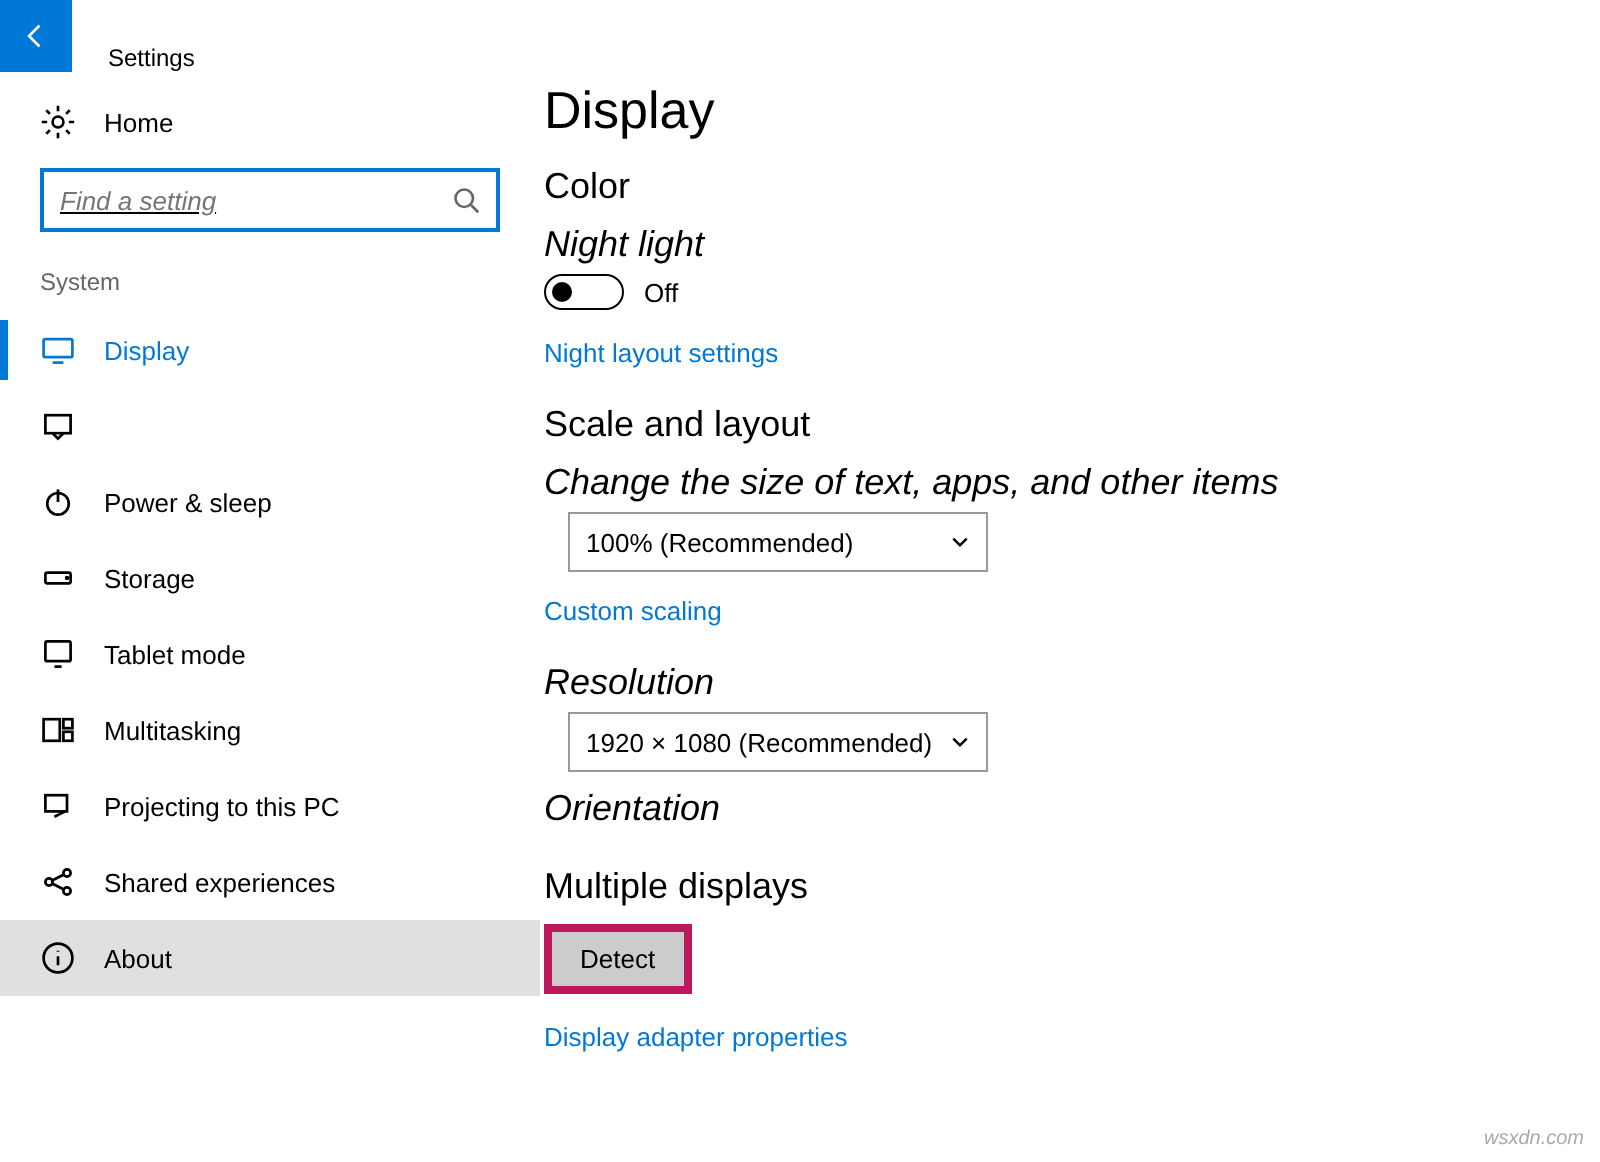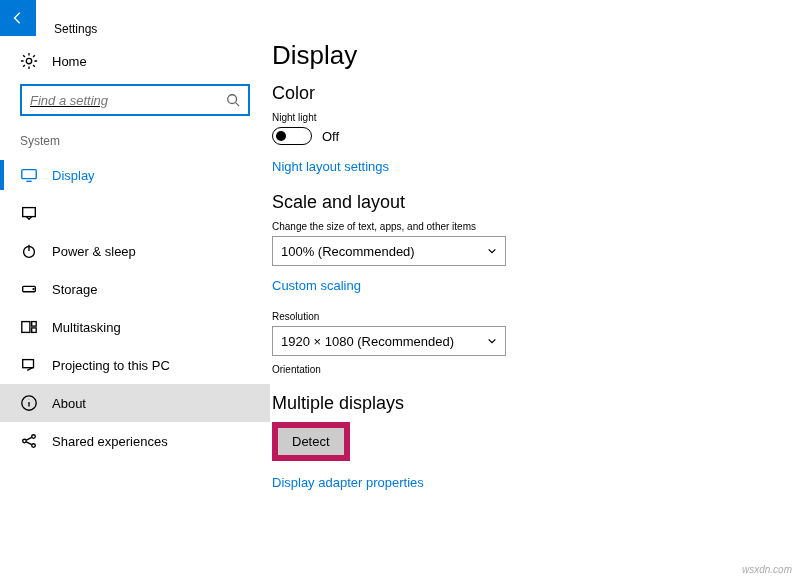--- a/index.html
+++ b/index.html
@@ -25,30 +25,30 @@
     .nav-item { display: flex; align-items: center; height: 38px; padding-left: 20px; font-size: 13px; position: relative; cursor: default; }
     .nav-item .ic { width: 18px; height: 18px; margin-right: 14px; display: flex; align-items: center; justify-content: center; color: #000; }
     .nav-item.active { color: #0078d7; }
     .nav-item.active .ic { color: #0078d7; }
     .nav-item.active::before { content: ""; position: absolute; left: 0; top: 4px; bottom: 4px; width: 4px; background: #0078d7; }
     .nav-item.selected { background: #e0e0e0; }
 
     .content { flex: 1; padding: 4px 20px 20px 2px; overflow-y: auto; }
     h1 { font-weight: 300; font-size: 26px; margin-bottom: 12px; }
     h2 { font-weight: 400; font-size: 18px; margin: 10px 0 8px 0; }
-    .lbl { font-size: 10px; margin: 6px 0 4px 0; }
+    .lbl { font-size: 18px; margin: 6px 0 4px 0; font-style: italic; }
     .link { color: #0078d7; font-size: 13px; margin: 8px 0; display: inline-block; }
     .toggle { display: flex; align-items: center; margin-bottom: 6px; }
     .toggle-track { width: 40px; height: 18px; border: 1px solid #000; border-radius: 10px; position: relative; margin-right: 10px; }
     .toggle-thumb { width: 10px; height: 10px; background: #000; border-radius: 50%; position: absolute; left: 3px; top: 3px; }
     .toggle-label { font-size: 13px; }
-    .dropdown { border: 1px solid #999; height: 30px; width: 234px; display: flex; align-items: center; justify-content: space-between; padding: 0 8px; font-size: 13px; margin-bottom: 4px; }
+    .dropdown { border: 1px solid #999; height: 30px; width: 210px; display: flex; align-items: center; justify-content: space-between; padding: 0 8px; font-size: 13px; margin-bottom: 4px; margin-left: 12px; }
     .dropdown .chev { width: 10px; height: 10px; }
     .body-text { font-size: 13px; margin: 6px 0 10px 0; line-height: 1.4; max-width: 340px; }
-    .btn { background: #ccc; border: 6px solid #be185d; padding: 6px 14px; font-size: 13px; display: inline-block; }
+    .btn { background: #ccc; border: 4px solid #be185d; padding: 6px 14px; font-size: 13px; display: inline-block; }
 
     .watermark { position: absolute; right: 8px; bottom: 6px; font-size: 10px; color: #aaa; font-style: italic; }
 
     svg { stroke: currentColor; fill: none; stroke-width: 1.5; }
   </style>
 </head>
 <body>
 
 <div class="titlebar">
   <div class="back-btn">
@@ -114,55 +114,64 @@
           <svg viewBox="0 0 20 20">
             <rect x="3" y="7" width="14" height="6" rx="1"></rect>
             <circle cx="15" cy="10" r="0.5" fill="currentColor"></circle>
           </svg>
         </span>
       <span>Storage</span>
     </div>
     <div class="nav-item">
       <span class="ic">
           <svg viewBox="0 0 20 20">
+            <rect x="3" y="3" width="14" height="11" rx="1"></rect>
+            <path d="M8 17h4"></path>
+          </svg>
+        </span>
+      <span>Tablet mode</span>
+    </div>
+    <div class="nav-item">
+      <span class="ic">
+          <svg viewBox="0 0 20 20">
             <rect x="2" y="4" width="9" height="12"></rect>
             <rect x="13" y="4" width="5" height="5"></rect>
             <rect x="13" y="11" width="5" height="5"></rect>
           </svg>
         </span>
       <span>Multitasking</span>
     </div>
     <div class="nav-item">
       <span class="ic">
           <svg viewBox="0 0 20 20">
             <rect x="3" y="4" width="12" height="9"></rect>
             <path d="M8 16l6-3"></path>
           </svg>
         </span>
       <span>Projecting to this PC</span>
-    </div>
-    <div class="nav-item selected">
-      <span class="ic">
-          <svg viewBox="0 0 20 20">
-            <circle cx="10" cy="10" r="8"></circle>
-            <path d="M10 6v0.5M10 9v5"></path>
-          </svg>
-        </span>
-      <span>About</span>
     </div>
     <div class="nav-item">
       <span class="ic">
           <svg viewBox="0 0 20 20">
             <circle cx="5" cy="10" r="2"></circle>
             <circle cx="15" cy="5" r="2"></circle>
             <circle cx="15" cy="15" r="2"></circle>
             <path d="M7 9l6-3M7 11l6 3"></path>
           </svg>
         </span>
       <span>Shared experiences</span>
+    </div>
+    <div class="nav-item selected">
+      <span class="ic">
+          <svg viewBox="0 0 20 20">
+            <circle cx="10" cy="10" r="8"></circle>
+            <path d="M10 6v0.5M10 9v5"></path>
+          </svg>
+        </span>
+      <span>About</span>
     </div>
   </div>
 
   <div class="content">
     <h1>Display</h1>
 
     <h2>Color</h2>
     <div class="lbl">Night light</div>
     <div class="toggle">
       <div class="toggle-track">

